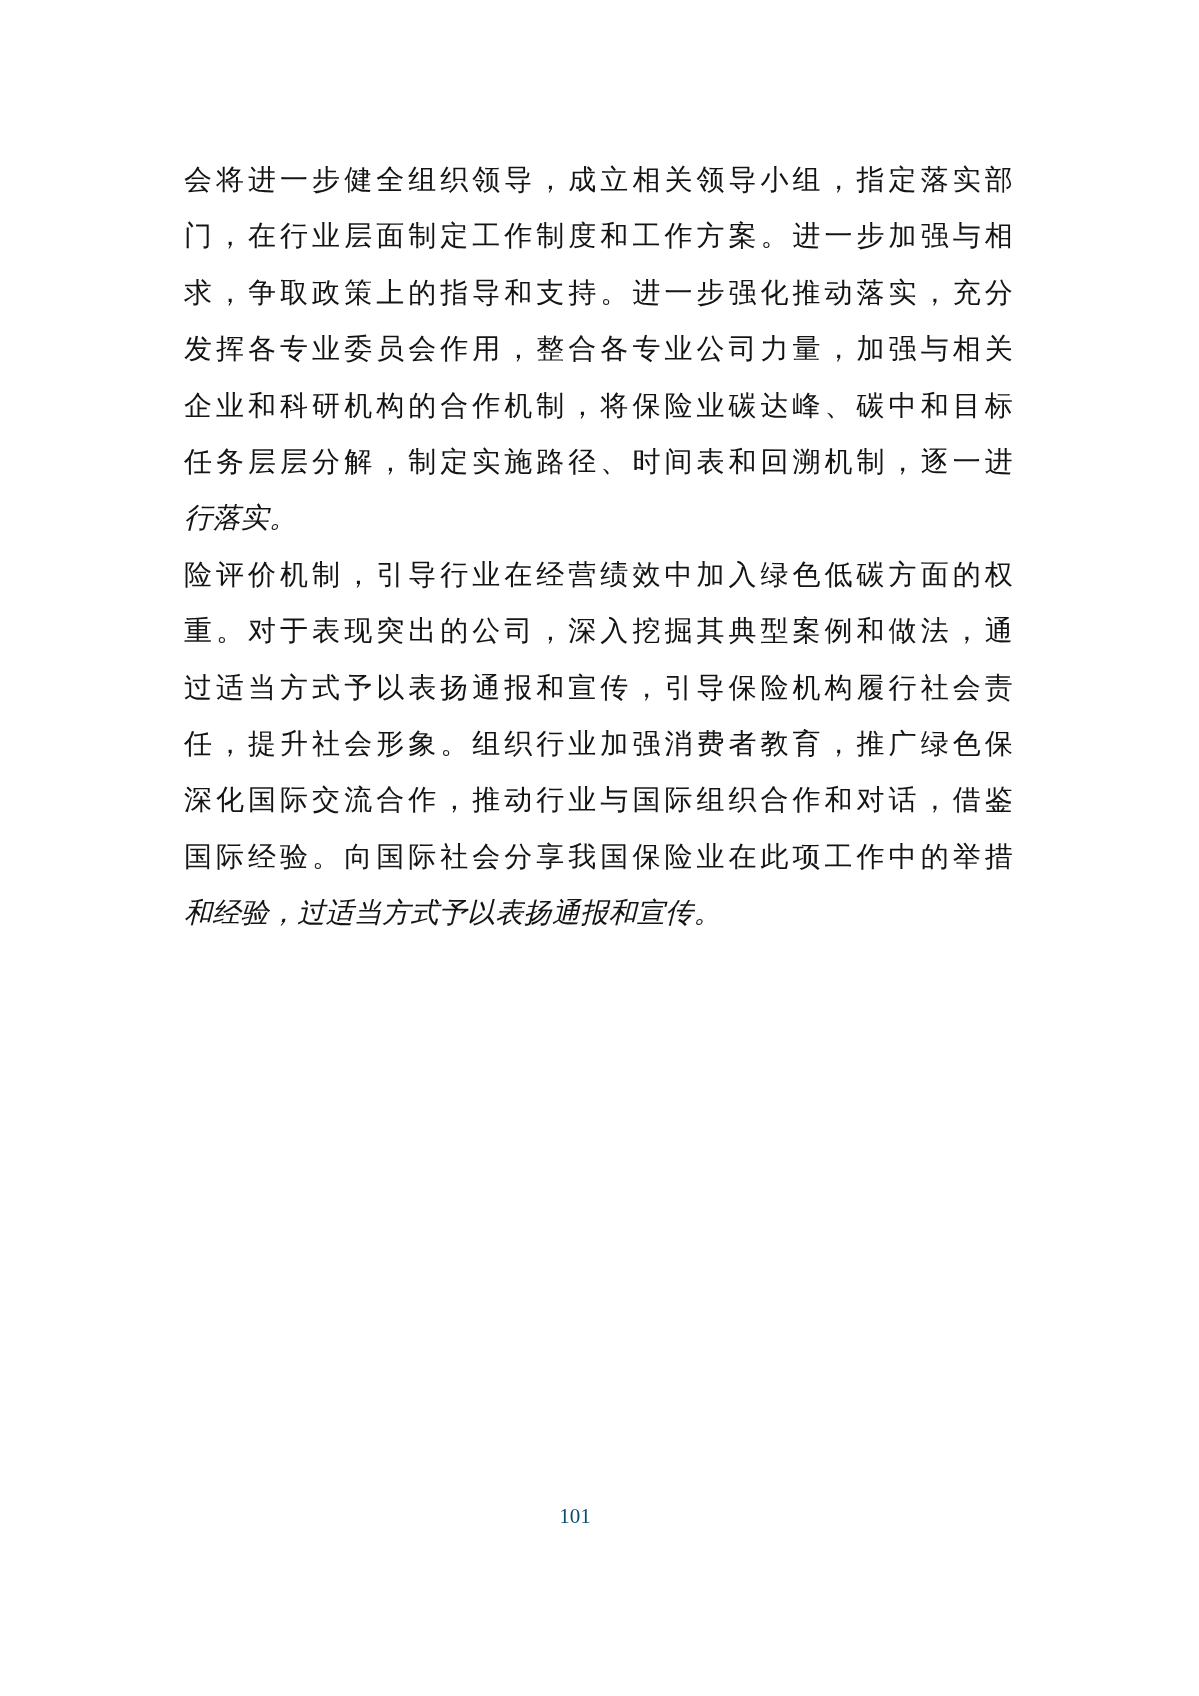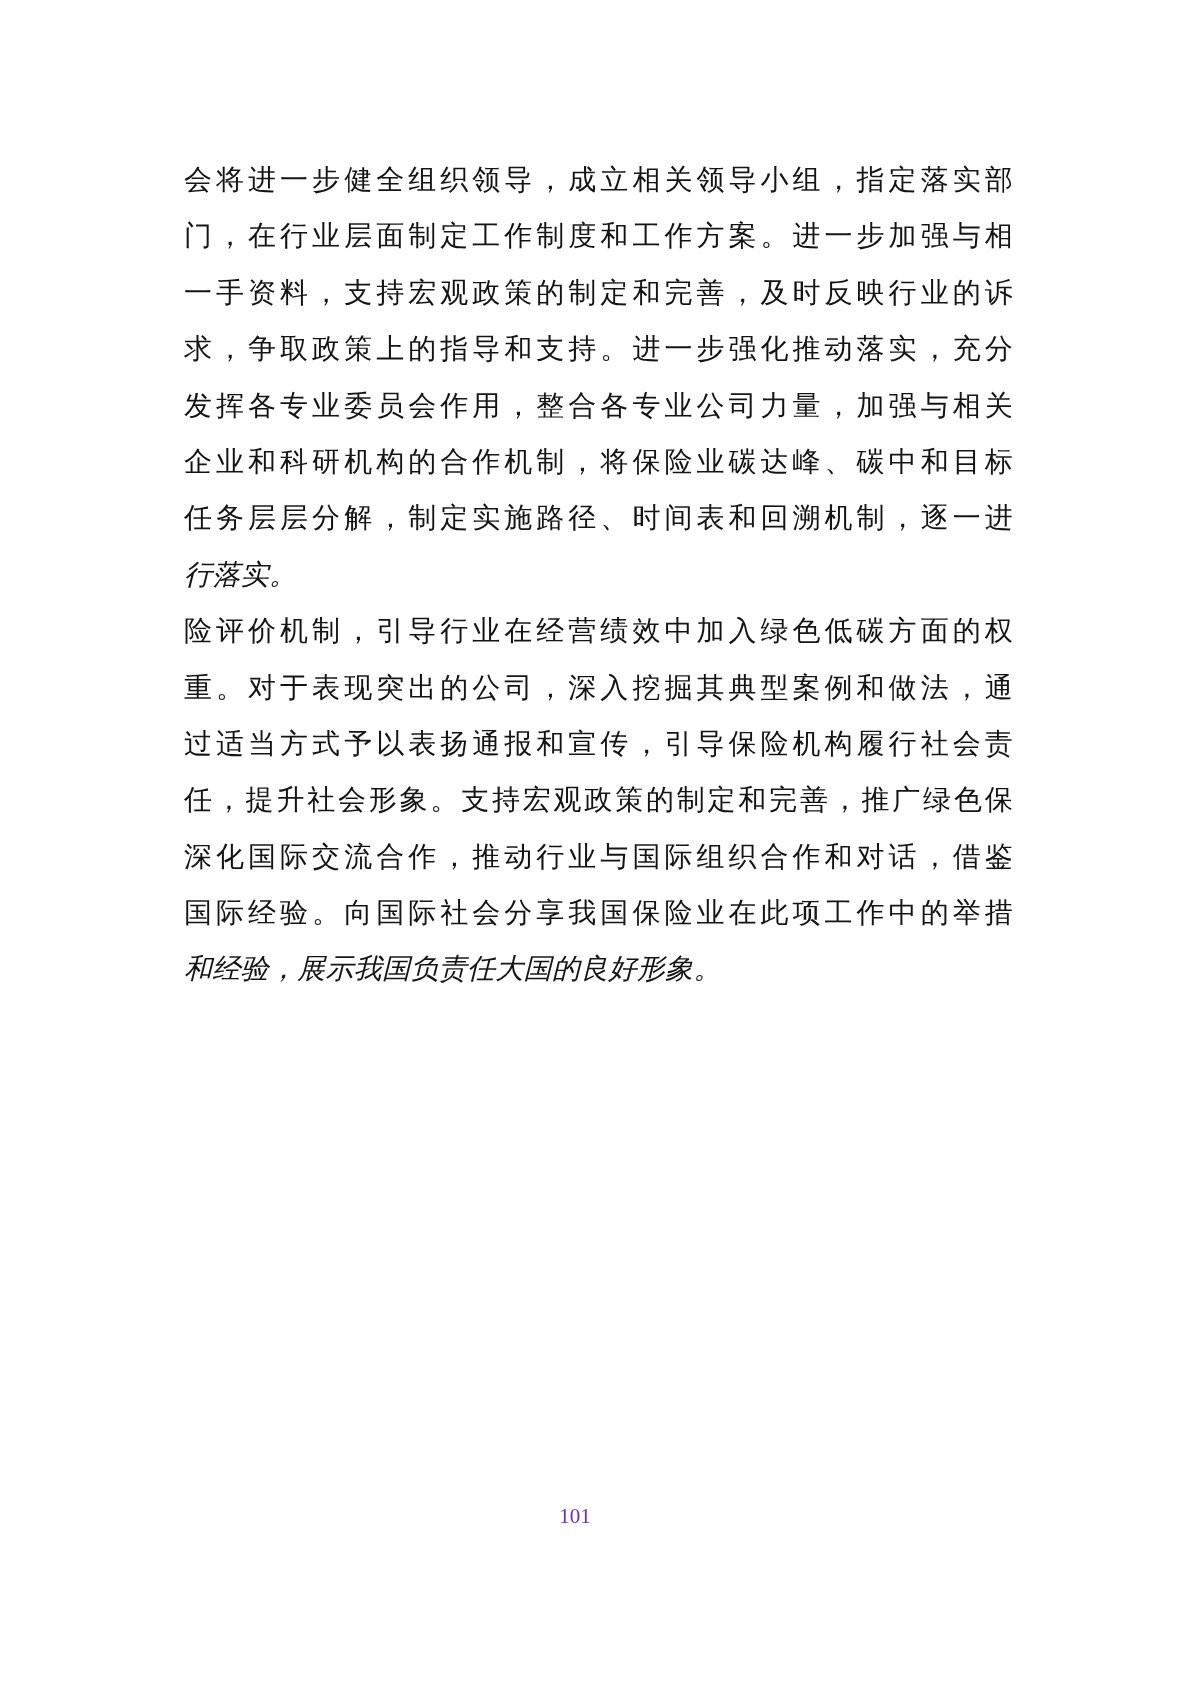--- a/index.html
+++ b/index.html
@@ -45,48 +45,47 @@
     text-indent: 62px;
   }
   .page-number {
     position: absolute;
     top: 1503px;
     left: 535px;
     width: 80px;
     text-align: center;
     font-size: 21px;
     line-height: 26px;
-    color: #6d28d9;
+    color: #0c4a6e;
   }
 </style>
 </head>
 <body>
 
 <div class="page">
 
   <div class="text-block">
 
     <div class="para">
       <div class="line">会将进一步健全组织领导，成立相关领导小组，指定落实部</div>
       <div class="line">门，在行业层面制定工作制度和工作方案。进一步加强与相</div>
-      <div class="line">一手资料，支持宏观政策的制定和完善，及时反映行业的诉</div>
       <div class="line">求，争取政策上的指导和支持。进一步强化推动落实，充分</div>
       <div class="line">发挥各专业委员会作用，整合各专业公司力量，加强与相关</div>
       <div class="line">企业和科研机构的合作机制，将保险业碳达峰、碳中和目标</div>
       <div class="line">任务层层分解，制定实施路径、时间表和回溯机制，逐一进</div>
       <div class="line short">行落实。</div>
     </div>
 
     <div class="para">
       <div class="line">险评价机制，引导行业在经营绩效中加入绿色低碳方面的权</div>
       <div class="line">重。对于表现突出的公司，深入挖掘其典型案例和做法，通</div>
       <div class="line">过适当方式予以表扬通报和宣传，引导保险机构履行社会责</div>
-      <div class="line">任，提升社会形象。支持宏观政策的制定和完善，推广绿色保</div>
+      <div class="line">任，提升社会形象。组织行业加强消费者教育，推广绿色保</div>
       <div class="line">深化国际交流合作，推动行业与国际组织合作和对话，借鉴</div>
       <div class="line">国际经验。向国际社会分享我国保险业在此项工作中的举措</div>
-      <div class="line short">和经验，展示我国负责任大国的良好形象。</div>
+      <div class="line short">和经验，过适当方式予以表扬通报和宣传。</div>
     </div>
 
   </div>
 
   <div class="page-number">101</div>
 
 </div>
 
 </body></html>

